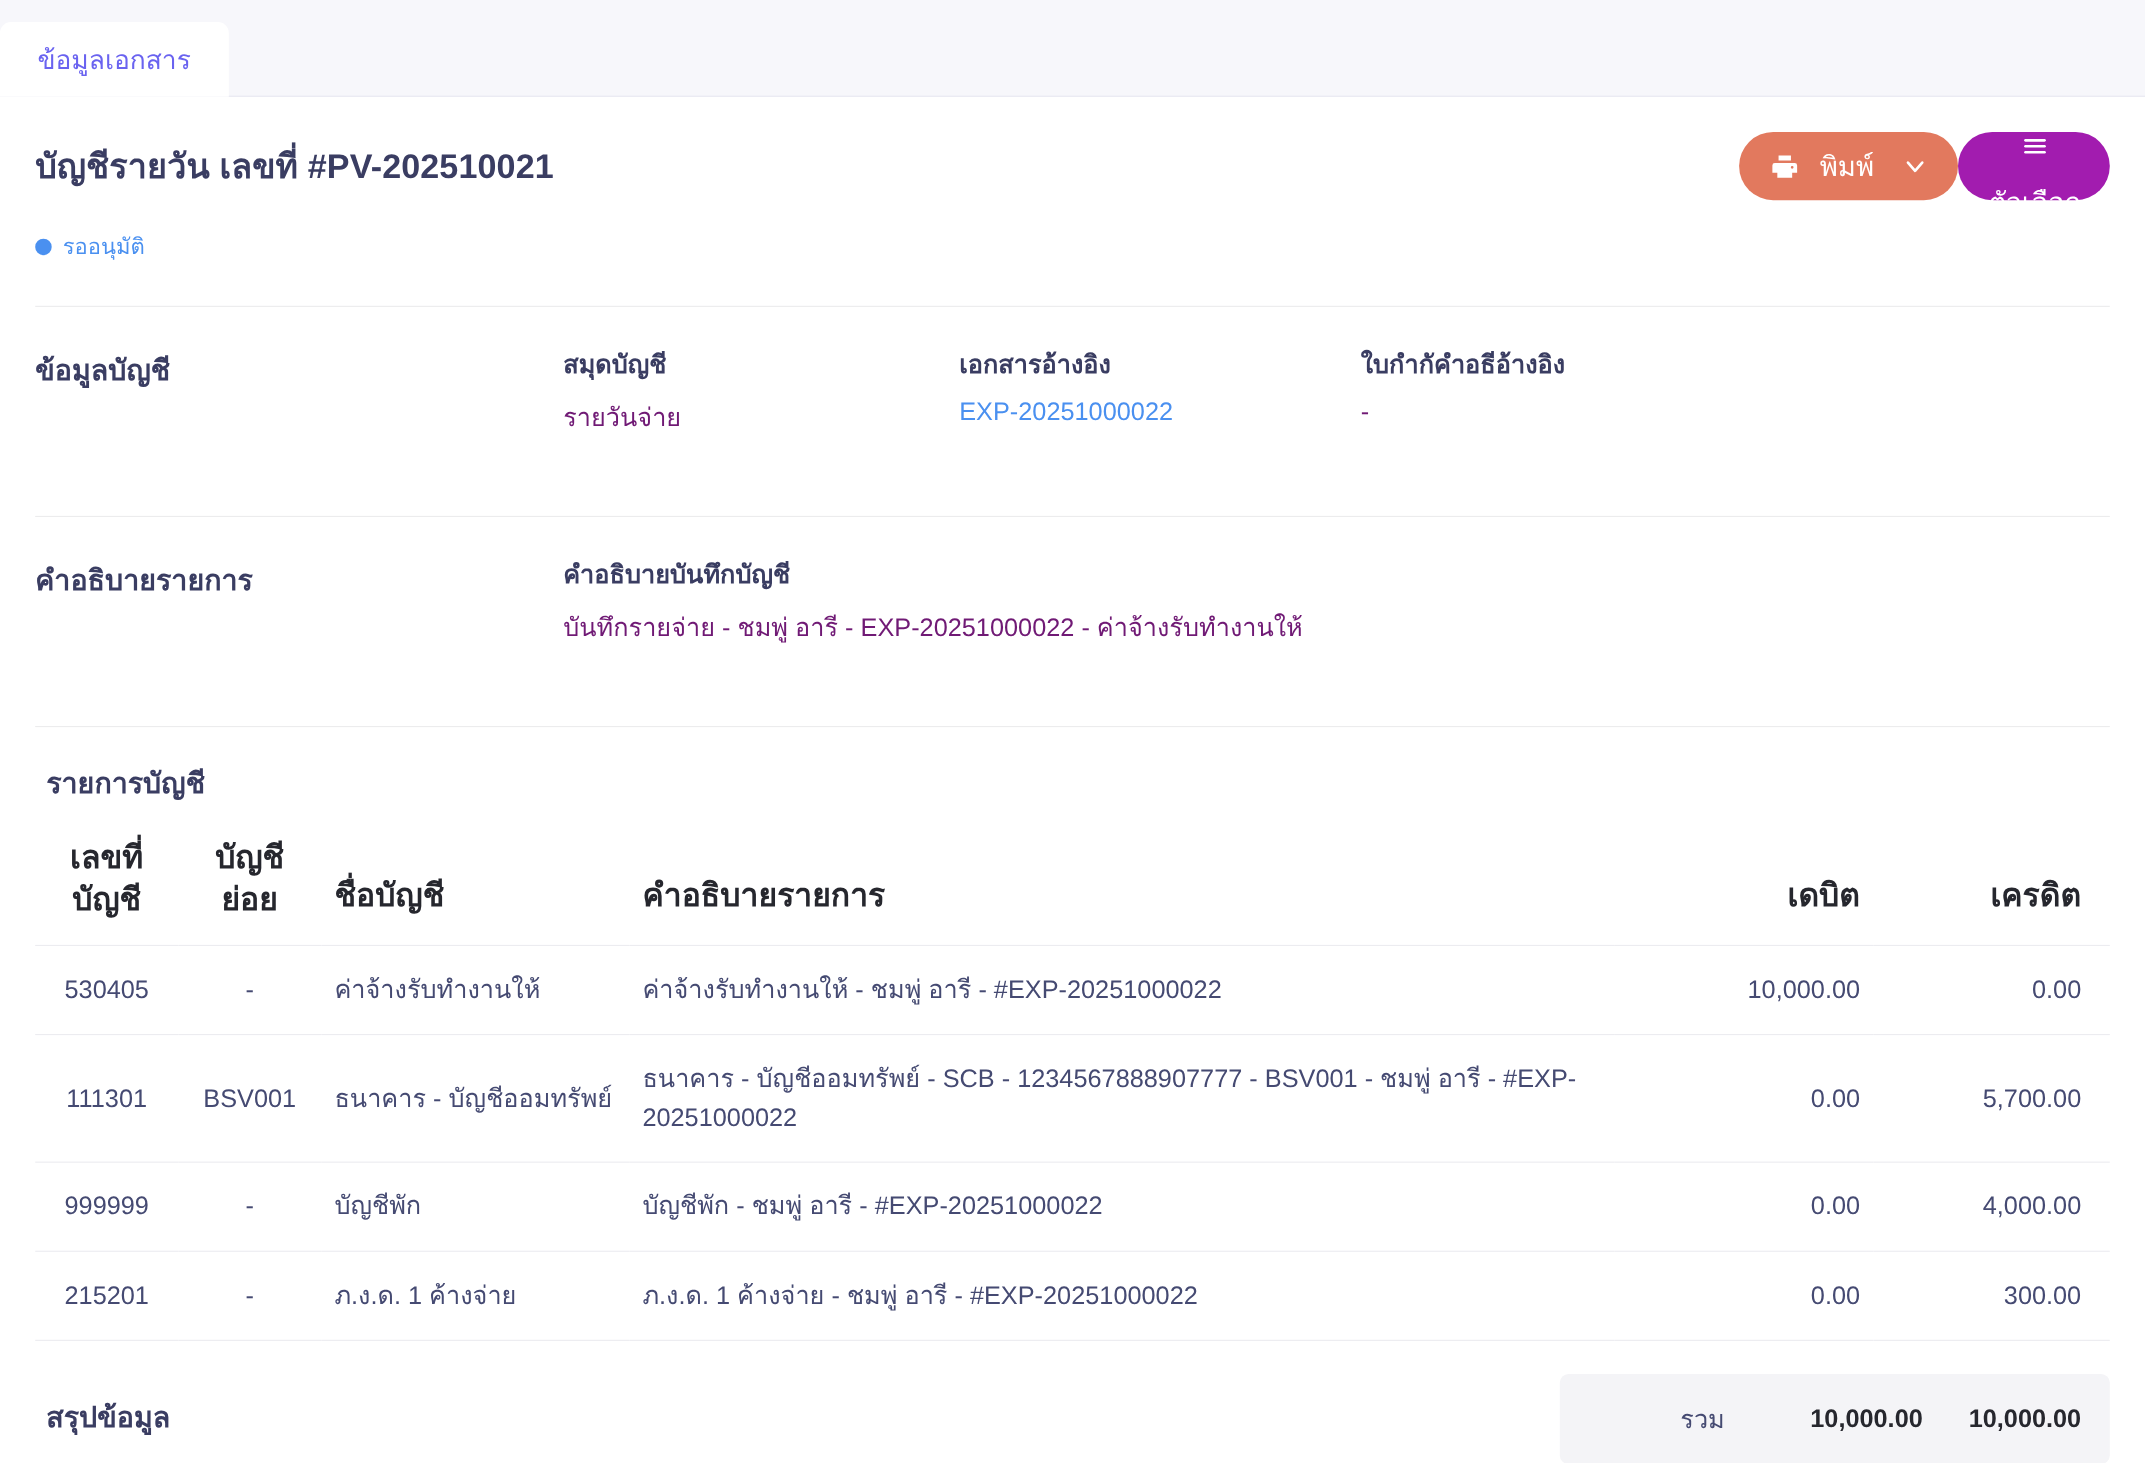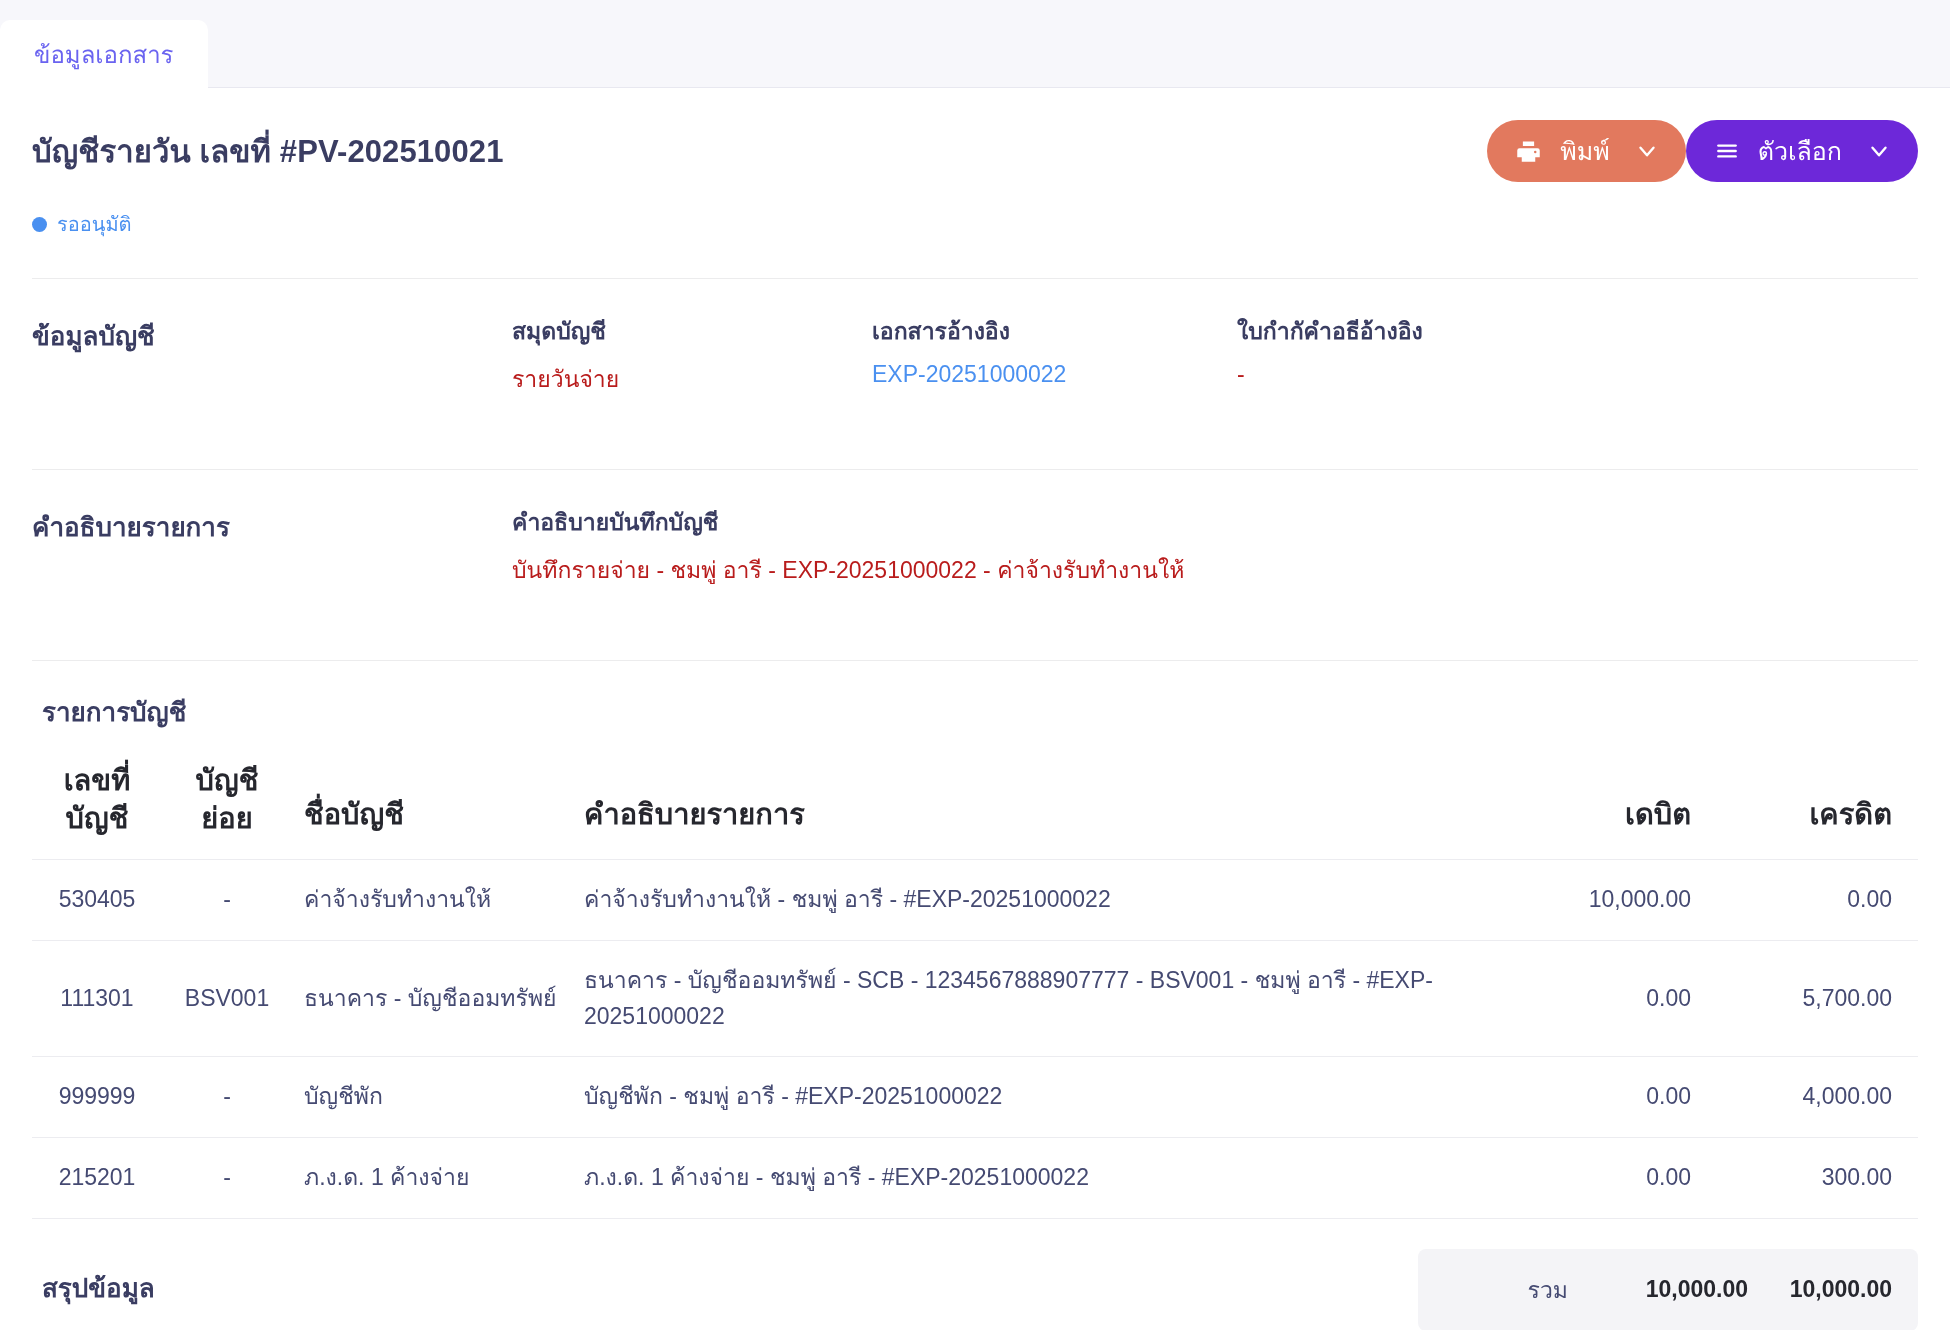--- a/index.html
+++ b/index.html
@@ -88,21 +88,21 @@
     color: #ffffff;
     font-size: 25px;
     font-family: inherit;
     height: 62px;
     padding: 0 26px 0 28px;
     cursor: pointer;
     gap: 18px;
     white-space: nowrap;
   }
   .btn-print  { background: #e2795e; }
-  .btn-option { background: #6d28d9; }
+  .btn-option { background: #a21caf; flex-direction: column; }
   .btn .lead-icon { display: flex; align-items: center; }
   .btn .label { flex: 1; }
   .btn .chev { display: flex; align-items: center; padding-left: 6px; }
 
   
   .status-row {
     padding-top: 26px;
     display: flex;
     align-items: center;
     gap: 10px;
@@ -142,21 +142,21 @@
   .info-field { padding-right: 40px; }
   .field-label {
     font-size: 23px;
     font-weight: bold;
     color: #3a3d62;
     margin-bottom: 12px;
     white-space: nowrap;
   }
   .field-value {
     font-size: 23px;
-    color: #b91c1c;
+    color: #701a75;
     font-weight: 400;
   }
   .field-value.link { color: #4a90f0; cursor: pointer; }
 
   .col-book   { flex: 0 0 360px; }
   .col-date   { flex: 0 0 355px; }
   .col-ref    { flex: 0 0 365px; }
   .col-tax    { flex: 1 1 auto; }
 
   .col-contact { flex: 0 0 355px; }

